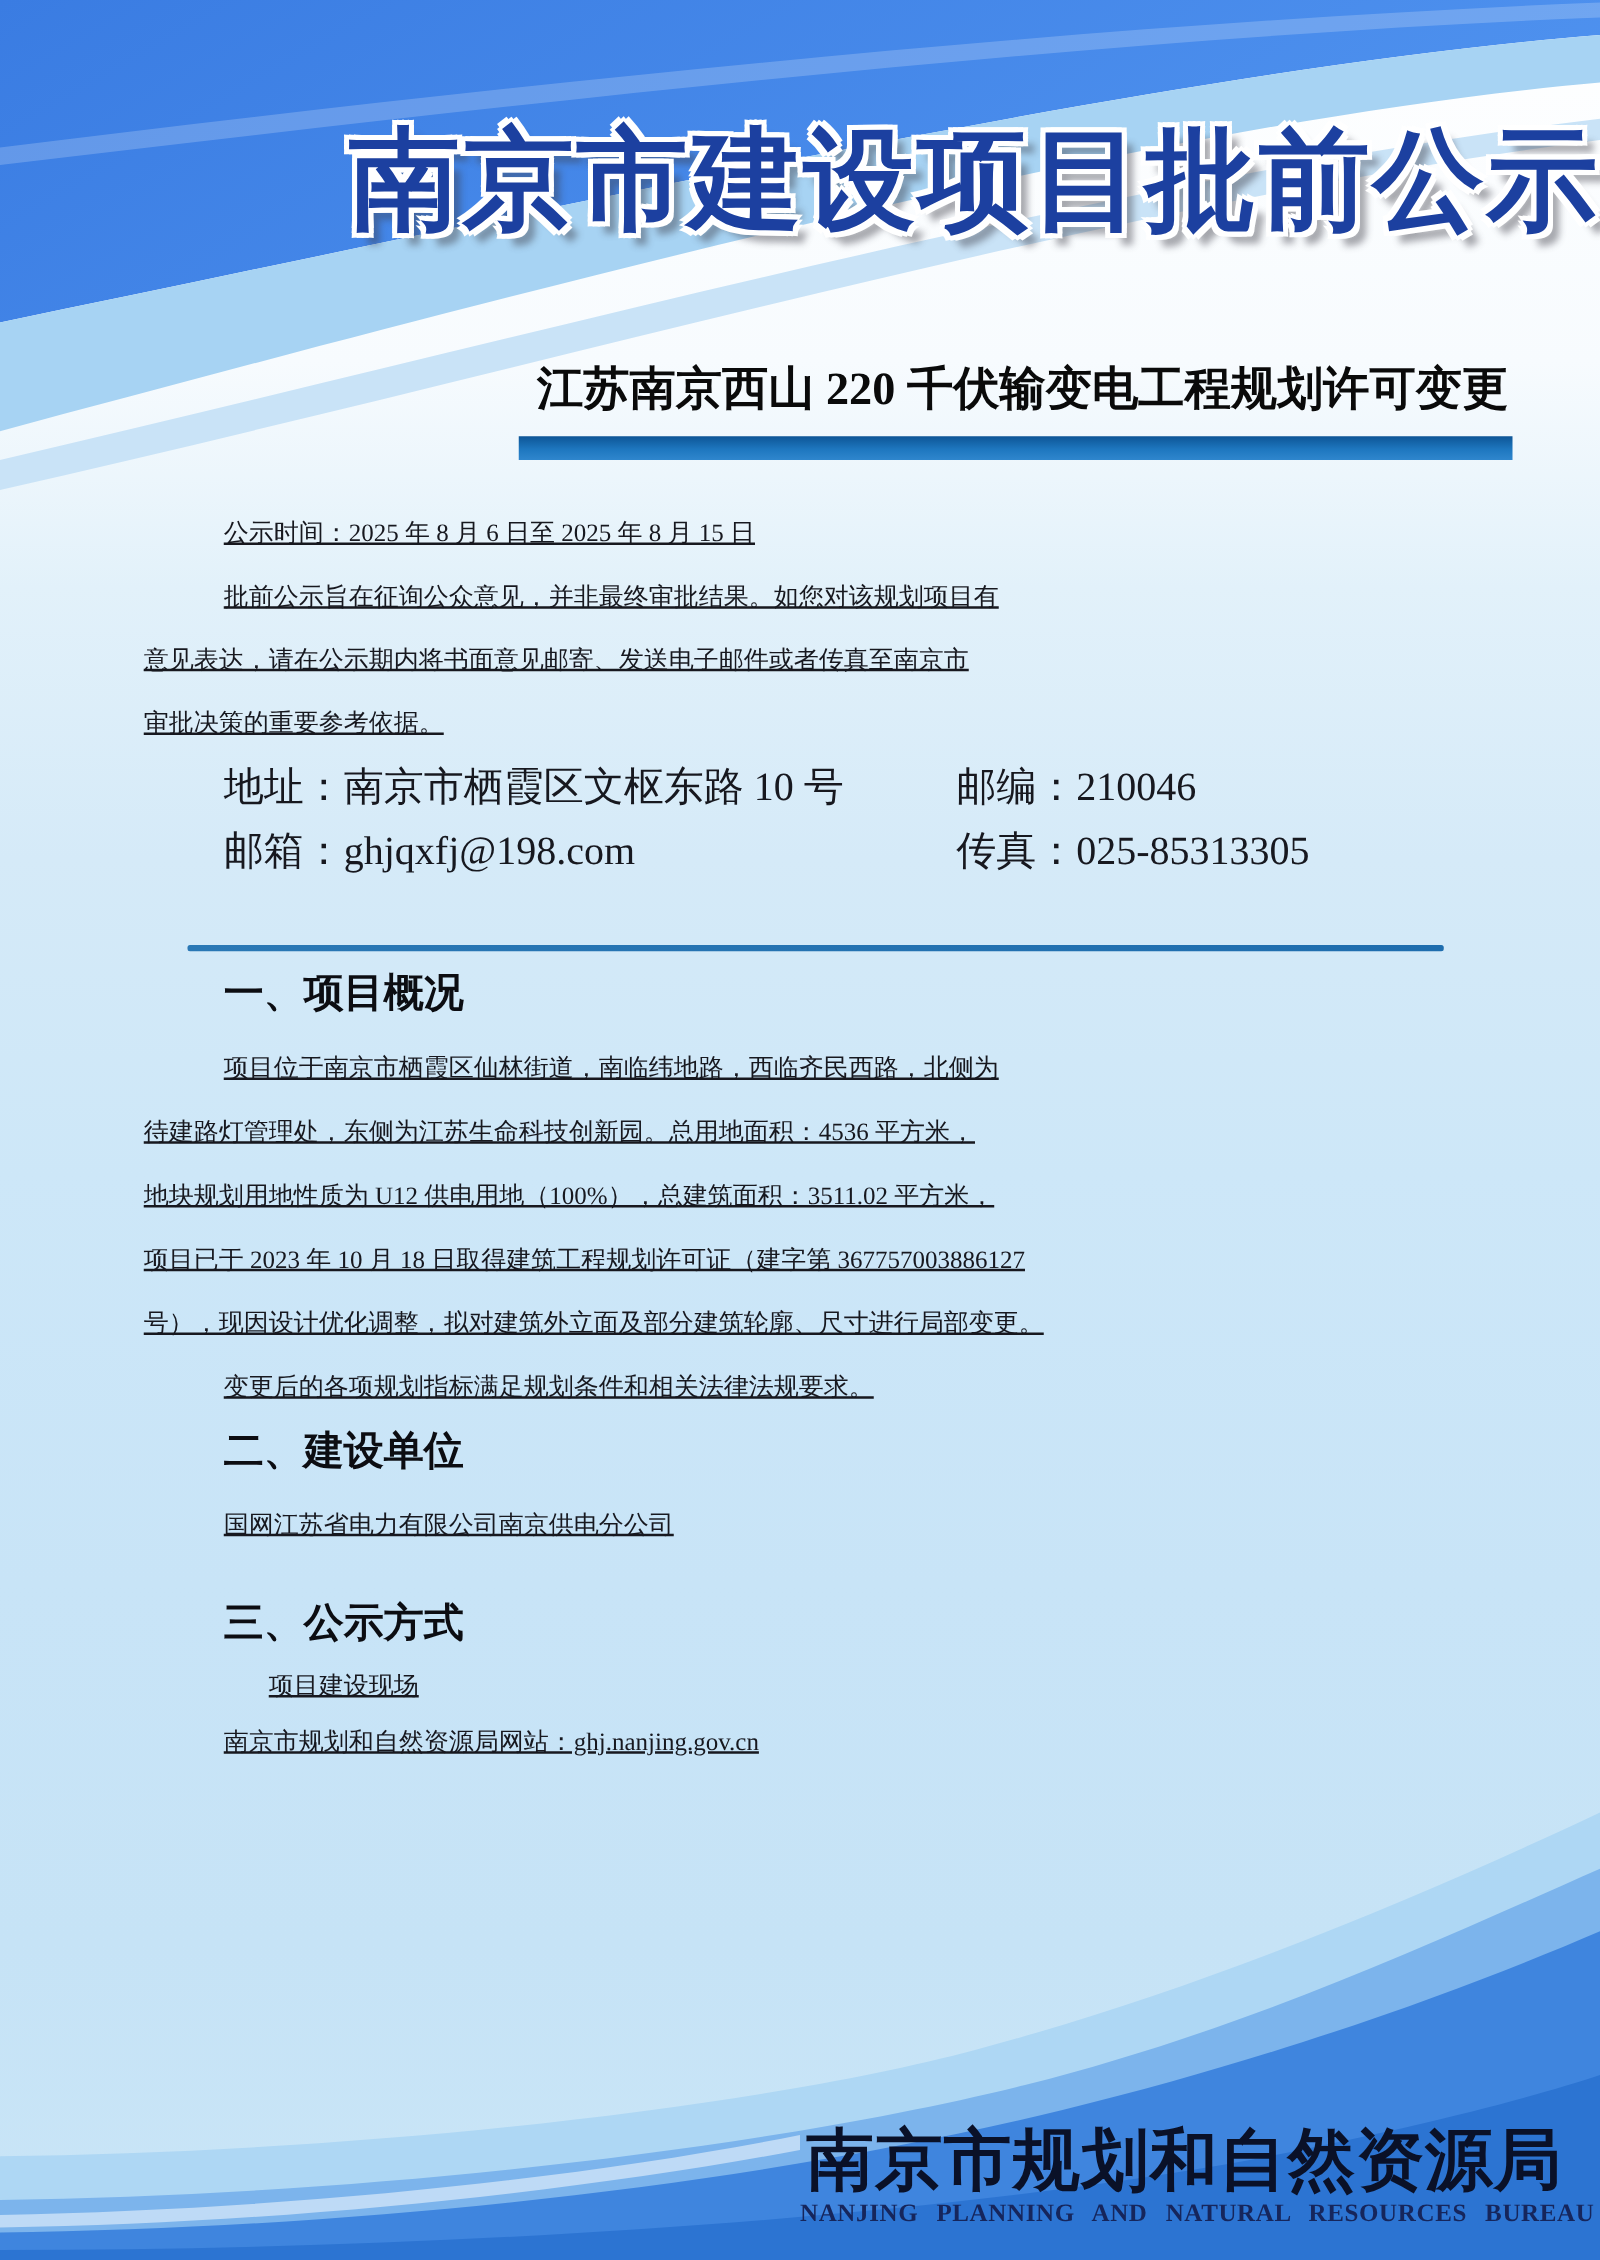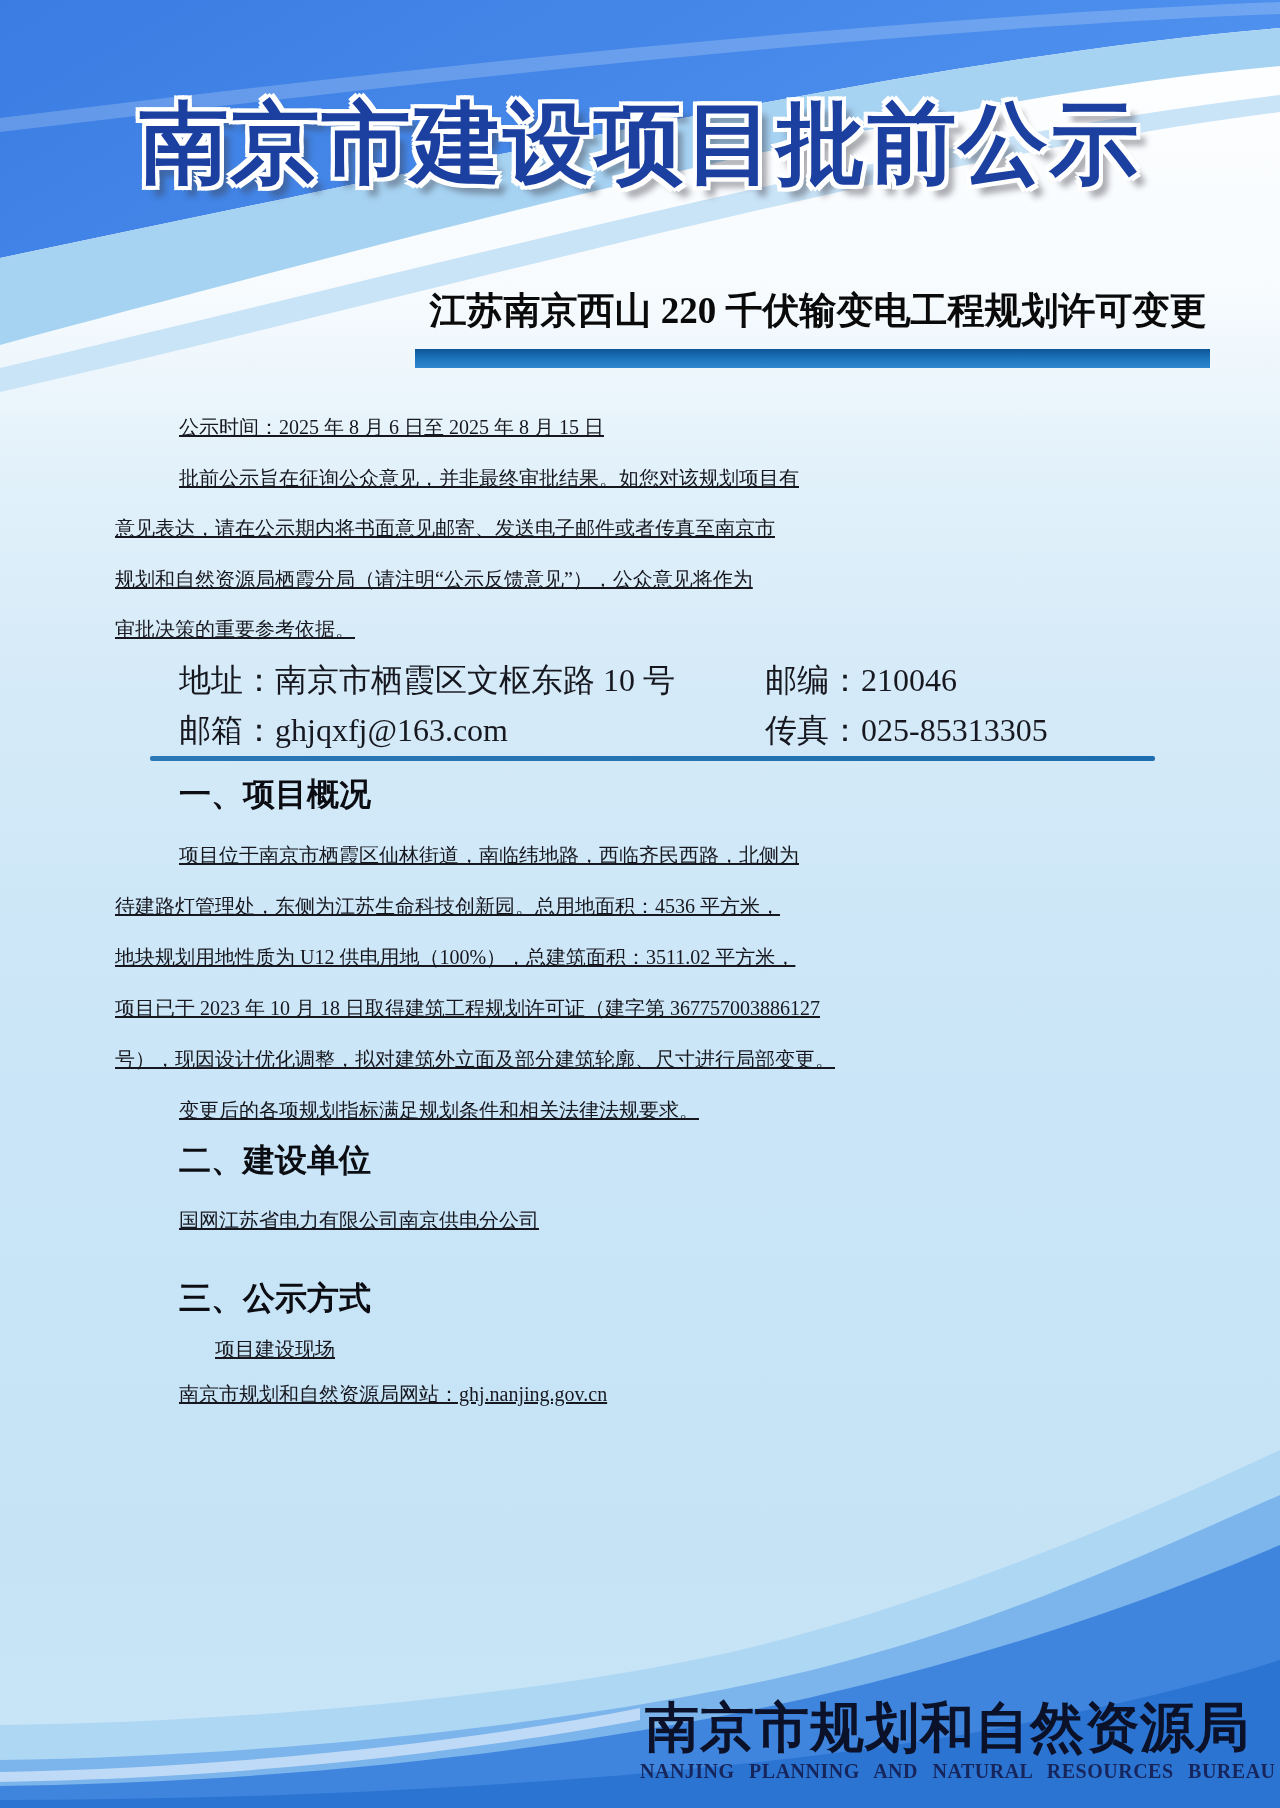--- a/index.html
+++ b/index.html
@@ -12,21 +12,21 @@
     background:linear-gradient(180deg,#ffffff 0%,#f7fbfe 16%,#e2f1fa 26%,#d5eaf8 38%,#cde7f8 52%,#c8e4f7 70%,#c6e3f6 86%,#c9e5f7 100%);
     font-family:"Liberation Serif","DejaVu Serif",serif;
     color:#17181f;
   }
   svg.deco{position:absolute;left:0;display:block;}
   #header-art{top:0;}
   #footer-art{top:1388px;}
 
   .page-title{
     position:absolute;top:84px;left:0;width:1280px;
-    text-align:center;
+    text-align:right;
     font-size:89px;font-weight:900;letter-spacing:2px;
     color:#1c40a0;
     font-family:"Liberation Serif","DejaVu Serif",serif;
     text-shadow:
       -4px -4px 0 #fff, 4px -4px 0 #fff, -4px 4px 0 #fff, 4px 4px 0 #fff,
       -4px 0 0 #fff, 4px 0 0 #fff, 0 -4px 0 #fff, 0 4px 0 #fff,
       9px 10px 6px rgba(60,60,70,.45);
     white-space:nowrap;
   }
   .doc-subtitle{
@@ -107,28 +107,27 @@
   </svg>
 
   <div class="page-title">南京市建设项目批前公示</div>
   <div class="doc-subtitle">江苏南京西山 220 千伏输变电工程规划许可变更</div>
   <div class="subtitle-bar"></div>
 
   <div id="notice-block">
     <div class="textline indent">公示时间：2025 年 8 月 6 日至 2025 年 8 月 15 日</div>
     <div class="textline indent">批前公示旨在征询公众意见，并非最终审批结果。如您对该规划项目有</div>
     <div class="textline">意见表达，请在公示期内将书面意见邮寄、发送电子邮件或者传真至南京市</div>
-    <div class="textline">规划和自然资源局栖霞分局（请注明“公示反馈意见”），公众意见将作为</div>
     <div class="textline">审批决策的重要参考依据。</div>
     <div class="contact-row">
       <span class="contact-left">地址：南京市栖霞区文枢东路 10 号</span>
       <span class="contact-right">邮编：210046</span>
     </div>
     <div class="contact-row">
-      <span class="contact-left">邮箱：ghjqxfj@163.com</span>
+      <span class="contact-left">邮箱：ghjqxfj@198.com</span>
       <span class="contact-right">传真：025-85313305</span>
     </div>
   </div>
 
   <div class="divider"></div>
 
   <div id="sec1-heading" class="section-heading">一、项目概况</div>
   <div id="sec1-body">
     <div class="textline indent">项目位于南京市栖霞区仙林街道，南临纬地路，西临齐民西路，北侧为</div>
     <div class="textline">待建路灯管理处，东侧为江苏生命科技创新园。总用地面积：4536 平方米，</div>

